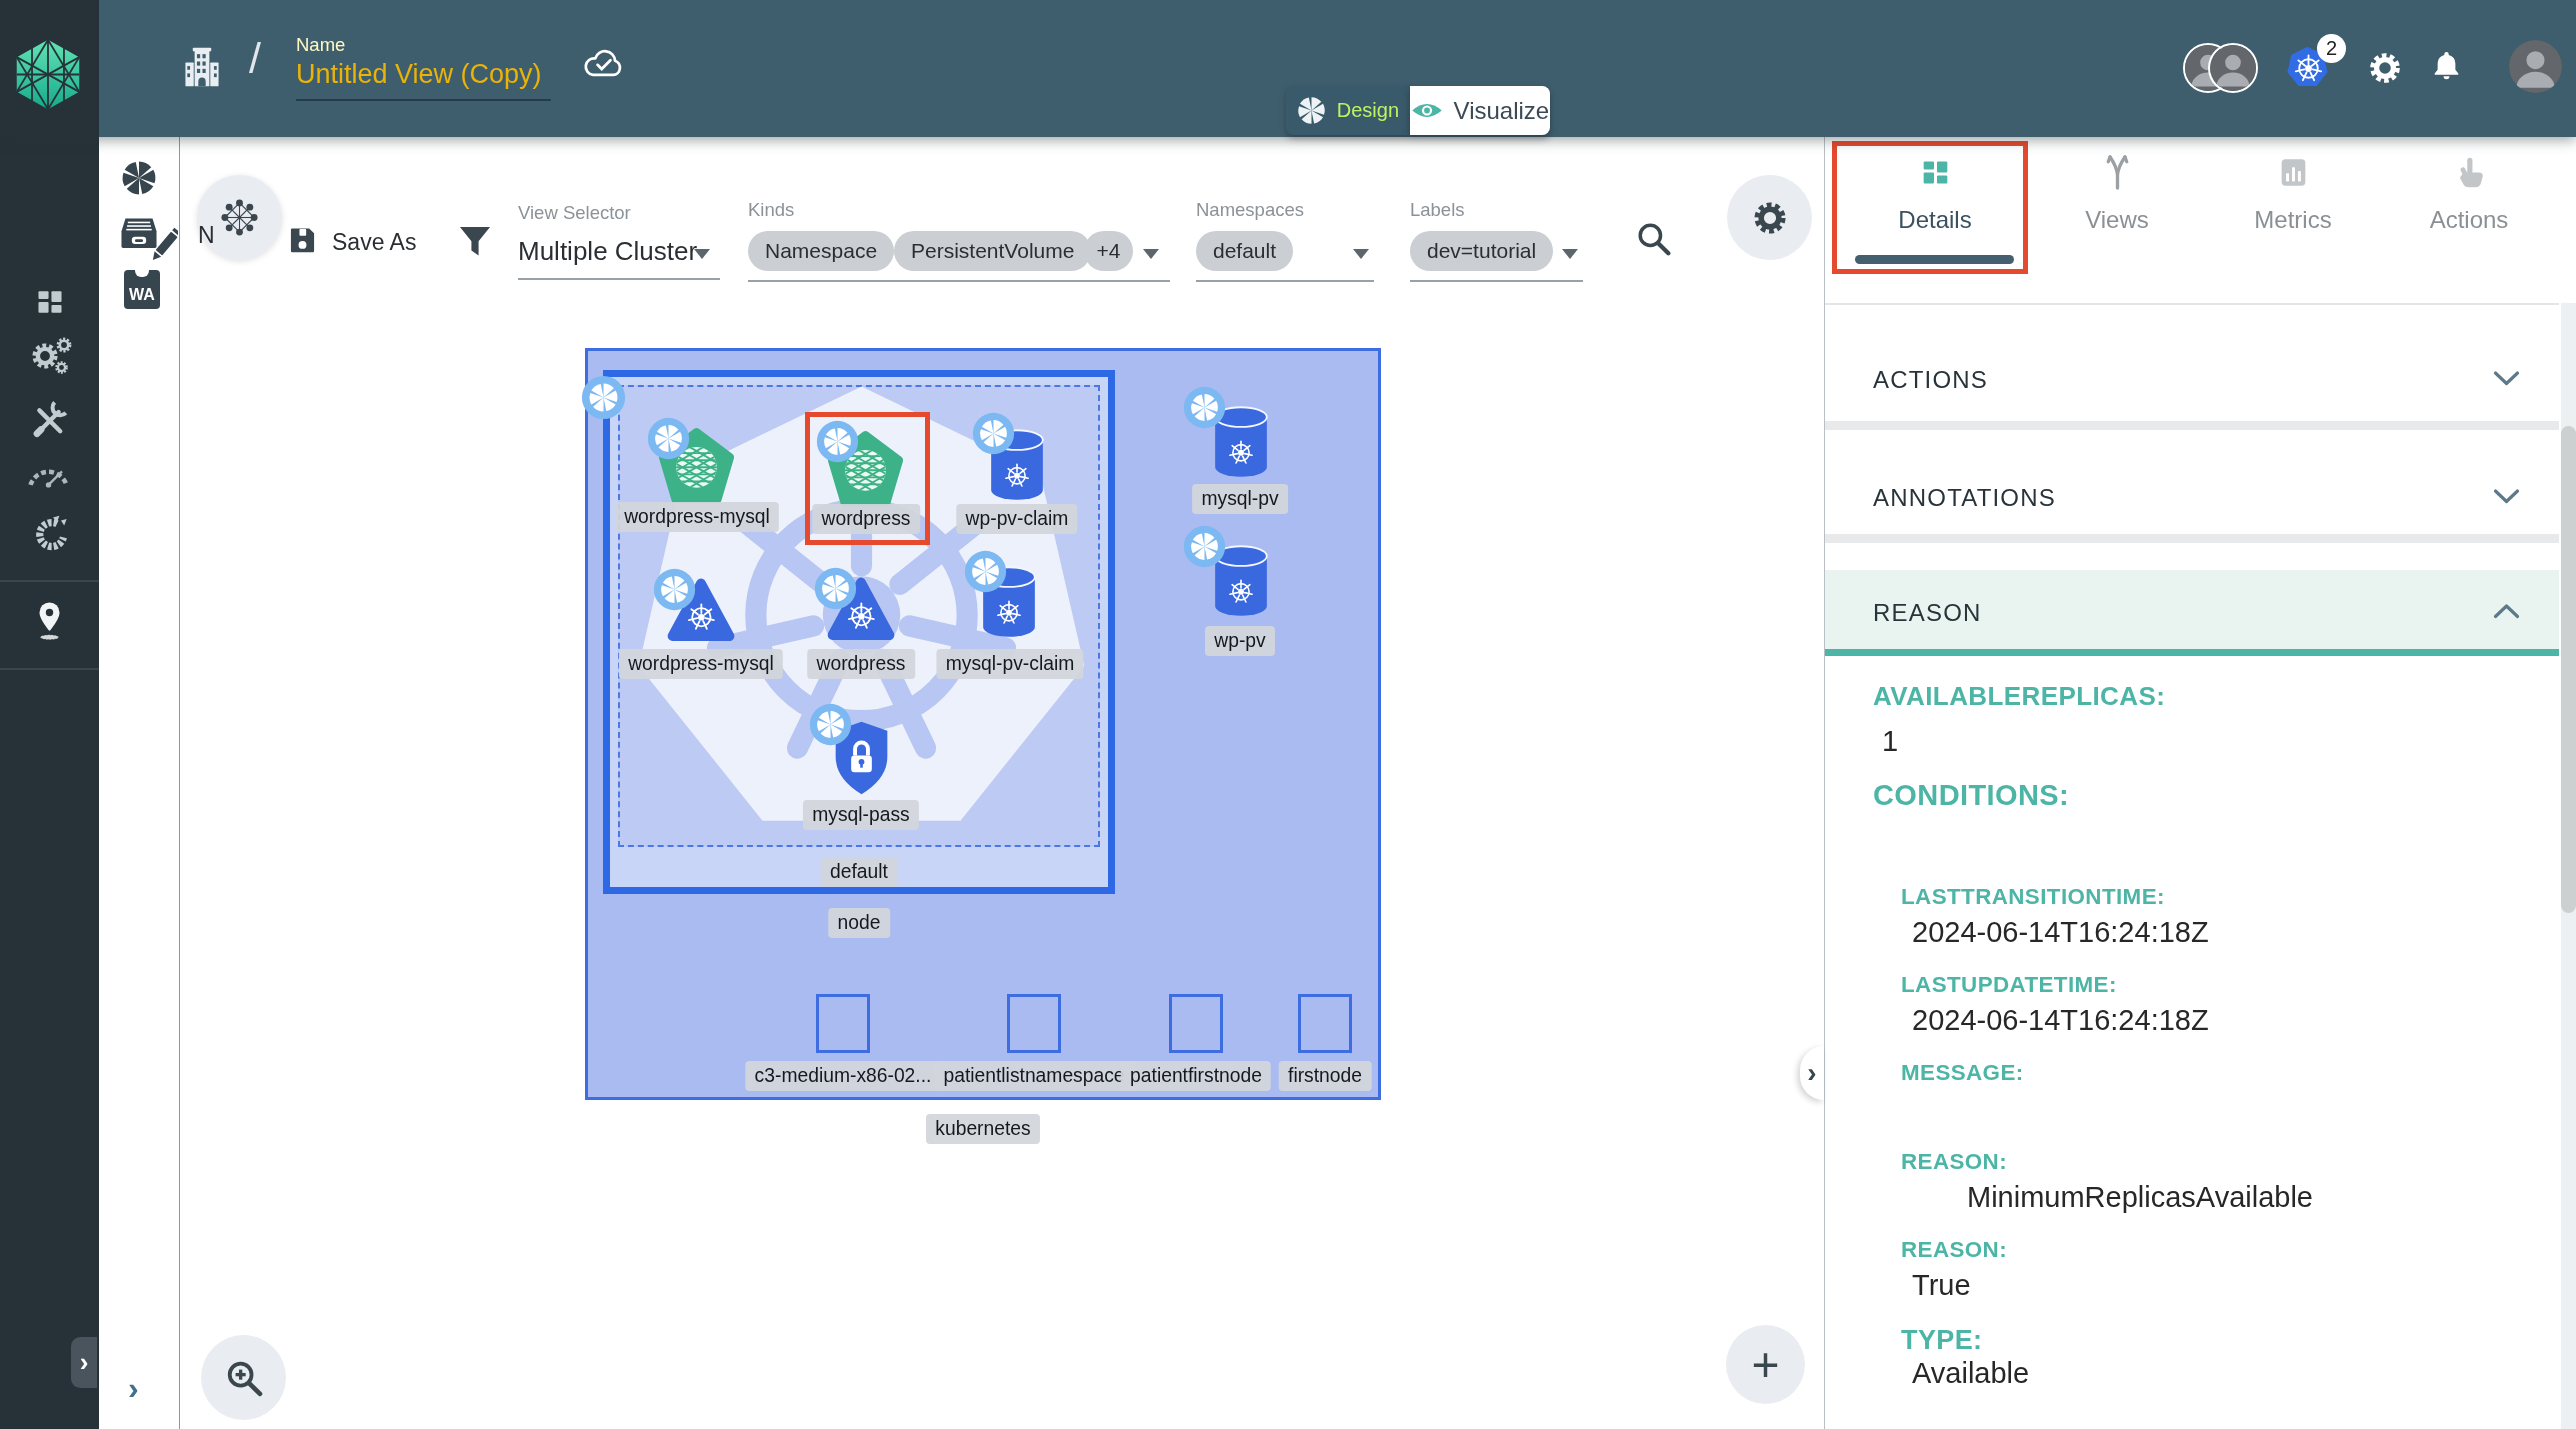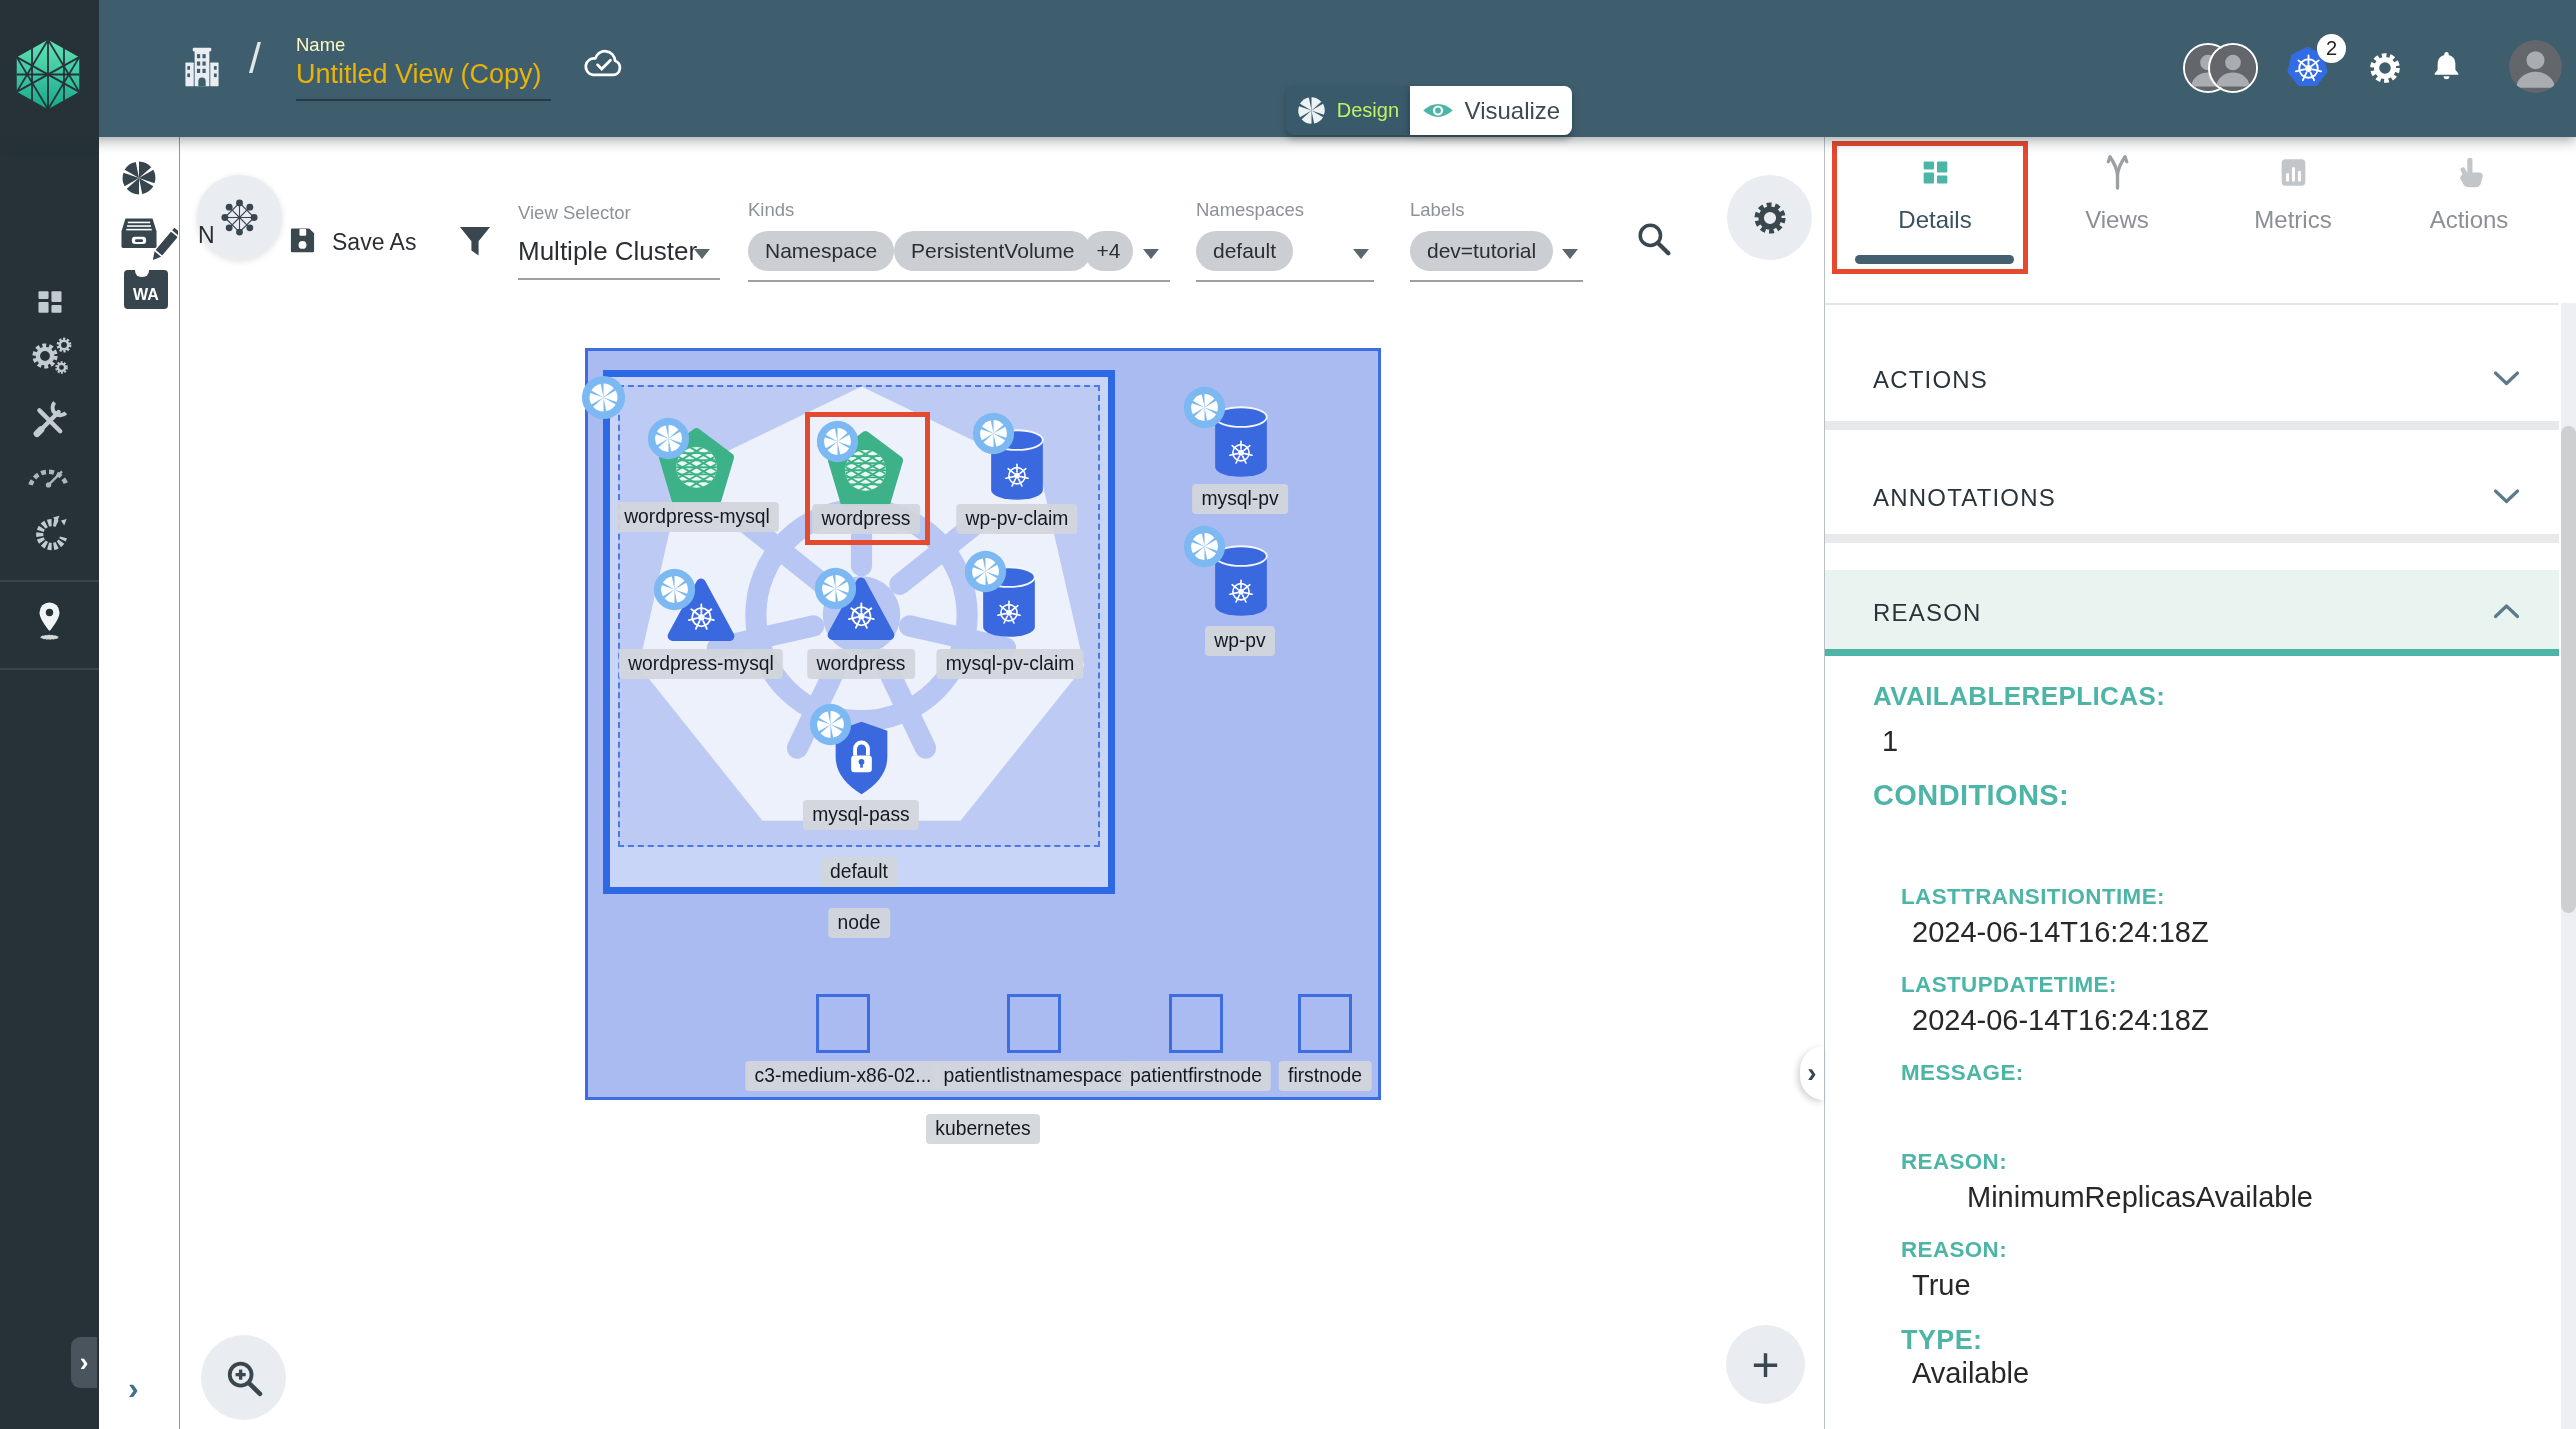--- a/index.html
+++ b/index.html
@@ -334,21 +334,21 @@
     <svg class="abs" style="left:581px;top:45px;color:#fff" width="46" height="36" viewBox="0 0 60 46">
         <use href="#sym-cloud"></use>
       </svg>
 
     <div class="toggle-seg" style="left:1286px;top:86px;width:124px;background:#395A6A;border-radius:7.7px 0 0 7.7px;box-shadow:0 3.1px 7.7px rgba(0,0,0,.25)">
       <svg width="29" height="29" style="color:#edf2f4" viewBox="0 0 38 38">
           <use href="#sym-swirl"></use>
         </svg>
       <span style="font-size:20px;color:#bef264">Design</span>
     </div>
-    <div class="toggle-seg" style="left:1410px;top:86px;width:162px;background:#fff;border-radius:0 7.7px 7.7px 0;box-shadow:0 3.1px 7.7px rgba(0,0,0,.3)">
+    <div class="toggle-seg" style="left:1410px;top:86px;width:140px;background:#fff;border-radius:0 7.7px 7.7px 0;box-shadow:0 3.1px 7.7px rgba(0,0,0,.3)">
       <svg width="32" height="21" style="color:#4DB5A6" viewBox="0 0 42 27">
           <use href="#sym-eye"></use>
         </svg>
       <span style="font-size:24px;color:#3b4a54">Visualize</span>
     </div>
 
     <svg class="abs" style="left:2183px;top:43px;border:2.3px solid #fff;border-radius:50%" width="46" height="46" viewBox="0 0 60 60">
         <use href="#sym-avatar"></use>
       </svg>
     <svg class="abs" style="left:2208px;top:43px;border:2.3px solid #fff;border-radius:50%" width="46" height="46" viewBox="0 0 60 60">
@@ -408,21 +408,21 @@
   <div class="subcol">
     <svg class="abs" style="left:21.6px;top:23px;color:#36454e" width="36" height="36" viewBox="0 0 46 46">
         <use href="#sym-swirl"></use>
       </svg>
     <svg class="abs" style="left:20px;top:79px;color:#36454e" width="40" height="34" viewBox="0 0 52 44">
         <use href="#sym-drawer"></use>
       </svg>
     <svg class="abs" style="left:53px;top:87px;color:#36454e" width="26" height="43" viewBox="0 0 34 56">
         <use href="#sym-pencil"></use>
       </svg>
-    <div class="abs" style="left:25px;top:133px;width:44px;height:39px;background:#36454e;border-radius:3.9px;display:flex;align-items:flex-end;justify-content:center">
+    <div class="abs" style="left:25px;top:133px;width:36px;height:39px;background:#36454e;border-radius:3.9px;display:flex;align-items:flex-end;justify-content:center">
       <div style="position:absolute;top:0;left:10.8px;width:14px;height:7px;background:#fff;border-radius:0 0 6.2px 6.2px"></div>
       <span style="color:#fff;font-size:16px;font-weight:bold;margin-bottom:4.6px">WA</span>
     </div>
     <div class="abs" style="left:29px;top:1233px;font-size:32px;font-weight:bold;color:#41718a">›</div>
   </div>
 
   <div class="abs" style="left:198px;top:222px;font-size:23px;color:#2b2f33;z-index:3">N</div>
   <div class="circle-btn" style="left:197px;top:175px;width:85px;height:85px;z-index:2;box-shadow:0 1.5px 6.2px rgba(0,0,0,.12)">
     <svg width="43" height="43" style="color:#3a474f" viewBox="0 0 56 56">
         <use href="#sym-graph"></use>

